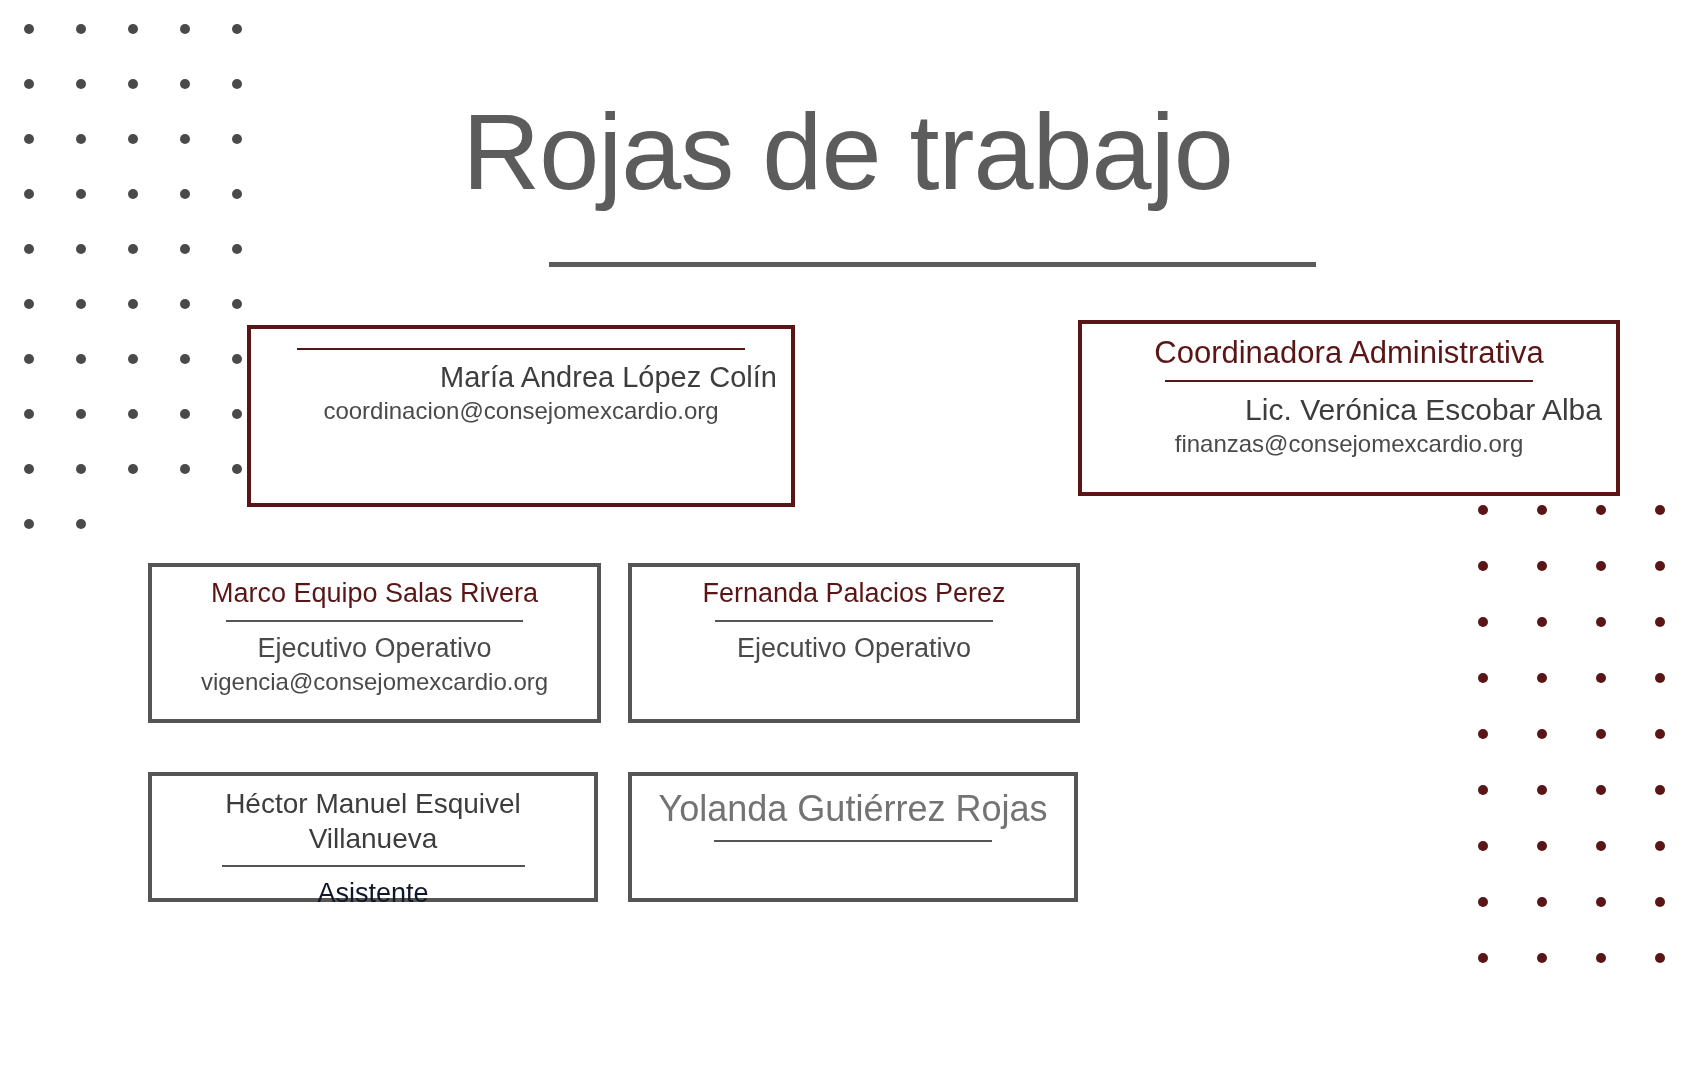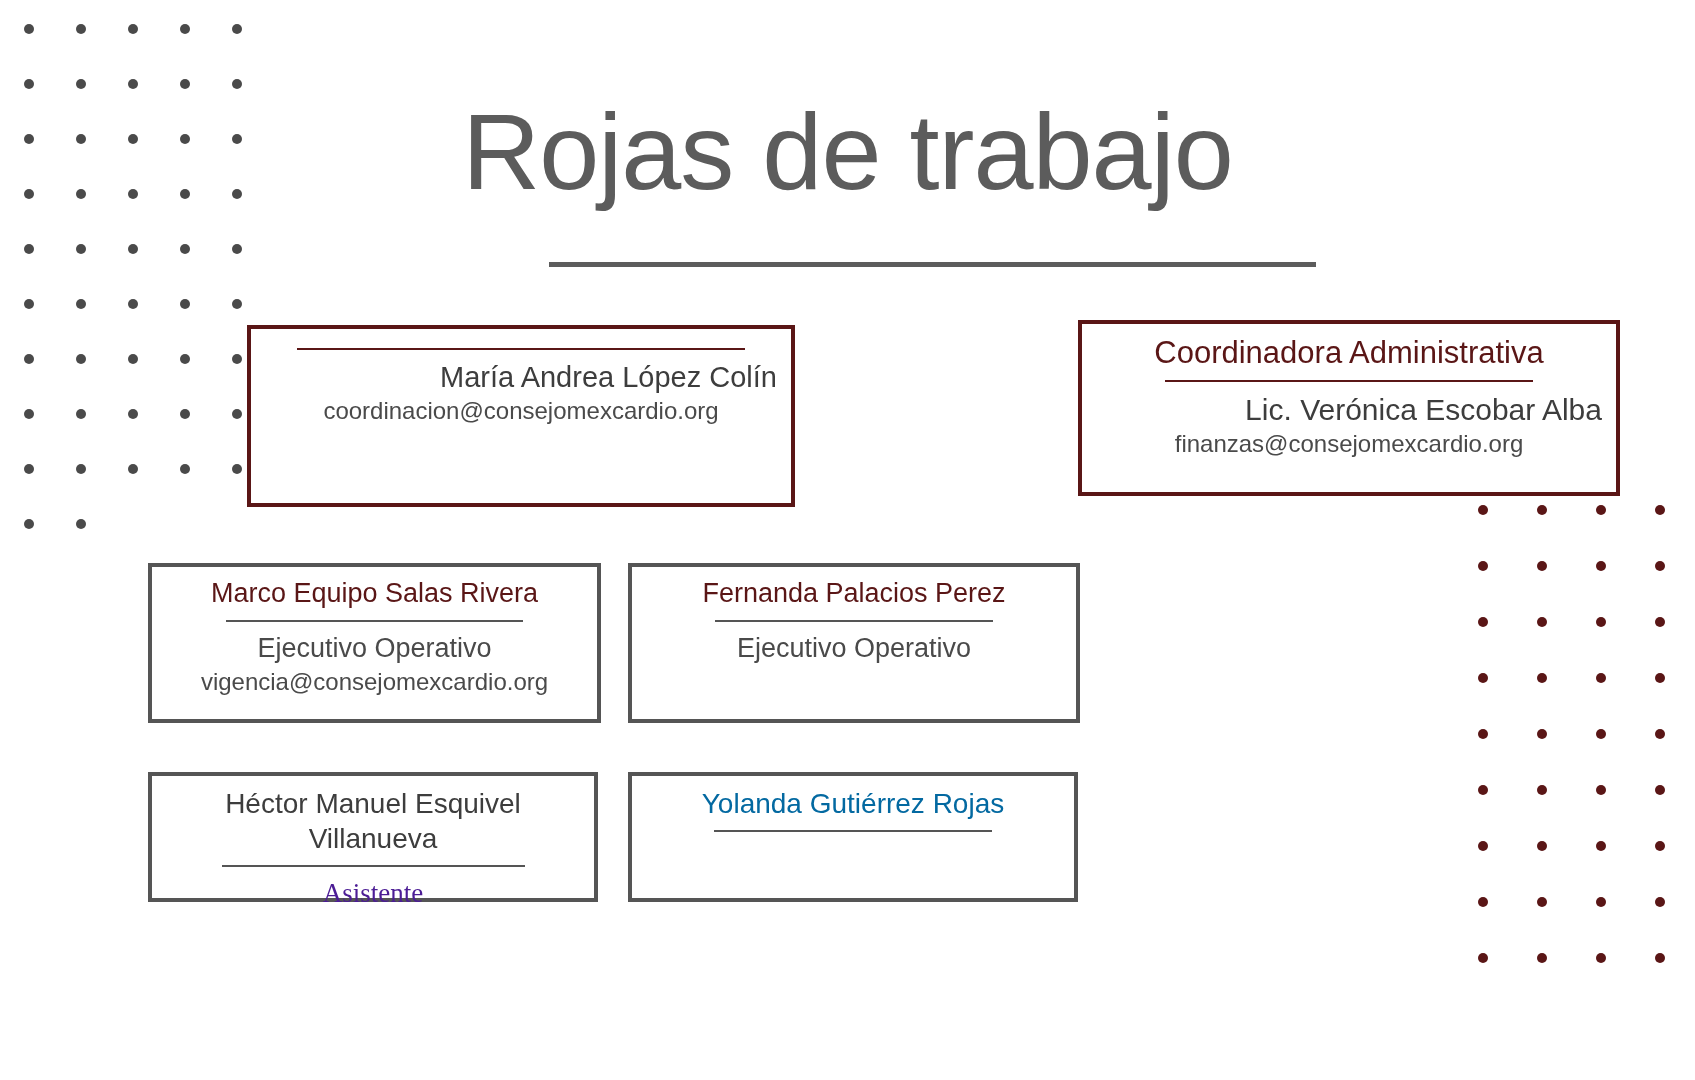--- a/index.html
+++ b/index.html
@@ -133,26 +133,26 @@
   #card-fernanda {
     left: 628px; top: 563px; width: 452px; height: 160px;
   }
   #card-fernanda .card-rule { width: 278px; }
 
   #card-hector {
     left: 148px; top: 772px; width: 450px; height: 130px;
   }
   #card-hector .card-title { font-size: 28px; color: #3d3d3d; }
   #card-hector .card-rule { width: 303px; }
-  #card-hector .card-role { color: #4c1d95; font-family: Liberation Serif, serif; }
+  #card-hector .card-role { color: #0f172a; }
 
   #card-yolanda {
     left: 628px; top: 772px; width: 450px; height: 130px;
   }
-  #card-yolanda .card-title { font-size: 28px; color: #0369a1; }
+  #card-yolanda .card-title { font-size: 36px; color: #737373; }
   #card-yolanda .card-rule { width: 278px; }
   #card-yolanda .card-role { color: #5a5a5a; }
 </style>
 </head>
 <body>
 
 <div class="dot-grid" id="dots-left">
     <div class="dot" style="background: rgb(74, 74, 74);"></div>
     <div class="dot" style="background: rgb(74, 74, 74);"></div>
     <div class="dot" style="background: rgb(74, 74, 74);"></div>

